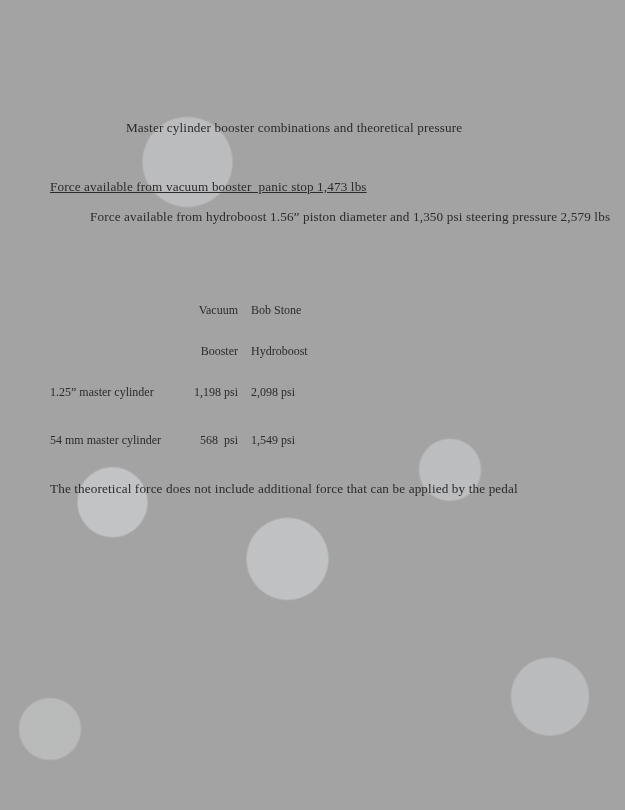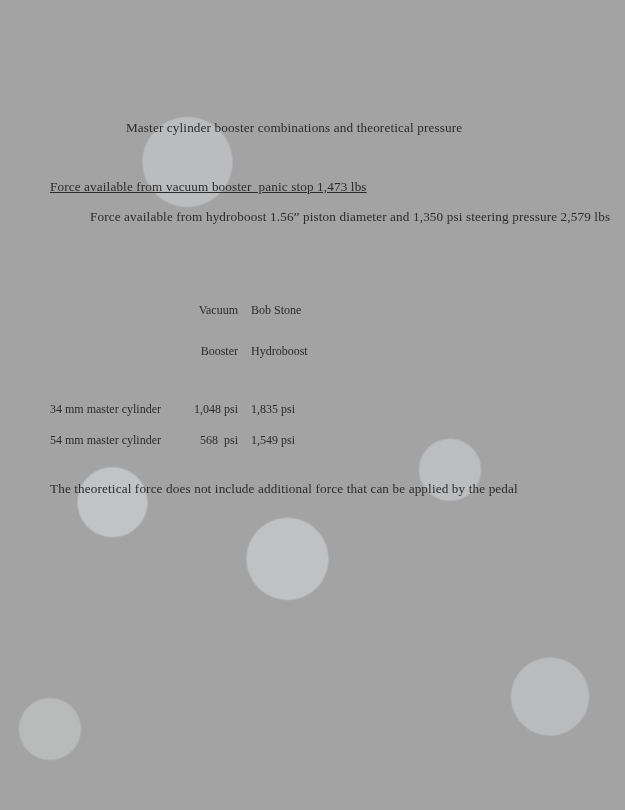--- a/index.html
+++ b/index.html
@@ -134,30 +134,30 @@
             <span class="hdr-line">Vacuum</span>
             <span class="hdr-line">Booster</span>
           </th>
           <th class="col-hyd hdr-hyd">
             <span class="hdr-line">Bob Stone</span>
             <span class="hdr-line">Hydroboost</span>
           </th>
         </tr>
       </thead>
       <tbody>
+        <tr>
+          <td class="col-label">1.25” master cylinder</td>
+          <td class="col-vac">1,198 psi</td>
+          <td class="col-hyd">2,098 psi</td>
+        </tr>
         <tr class="spacer-row">
             <td></td>
             <td></td>
             <td></td>
           </tr>
-        <tr>
-          <td class="col-label">34 mm master cylinder</td>
-          <td class="col-vac">1,048 psi</td>
-          <td class="col-hyd">1,835 psi</td>
-        </tr>
         <tr class="spacer-row">
             <td></td>
             <td></td>
             <td></td>
           </tr>
         <tr>
           <td class="col-label">54 mm master cylinder</td>
           <td class="col-vac">568  psi</td>
           <td class="col-hyd">1,549 psi</td>
         </tr>

